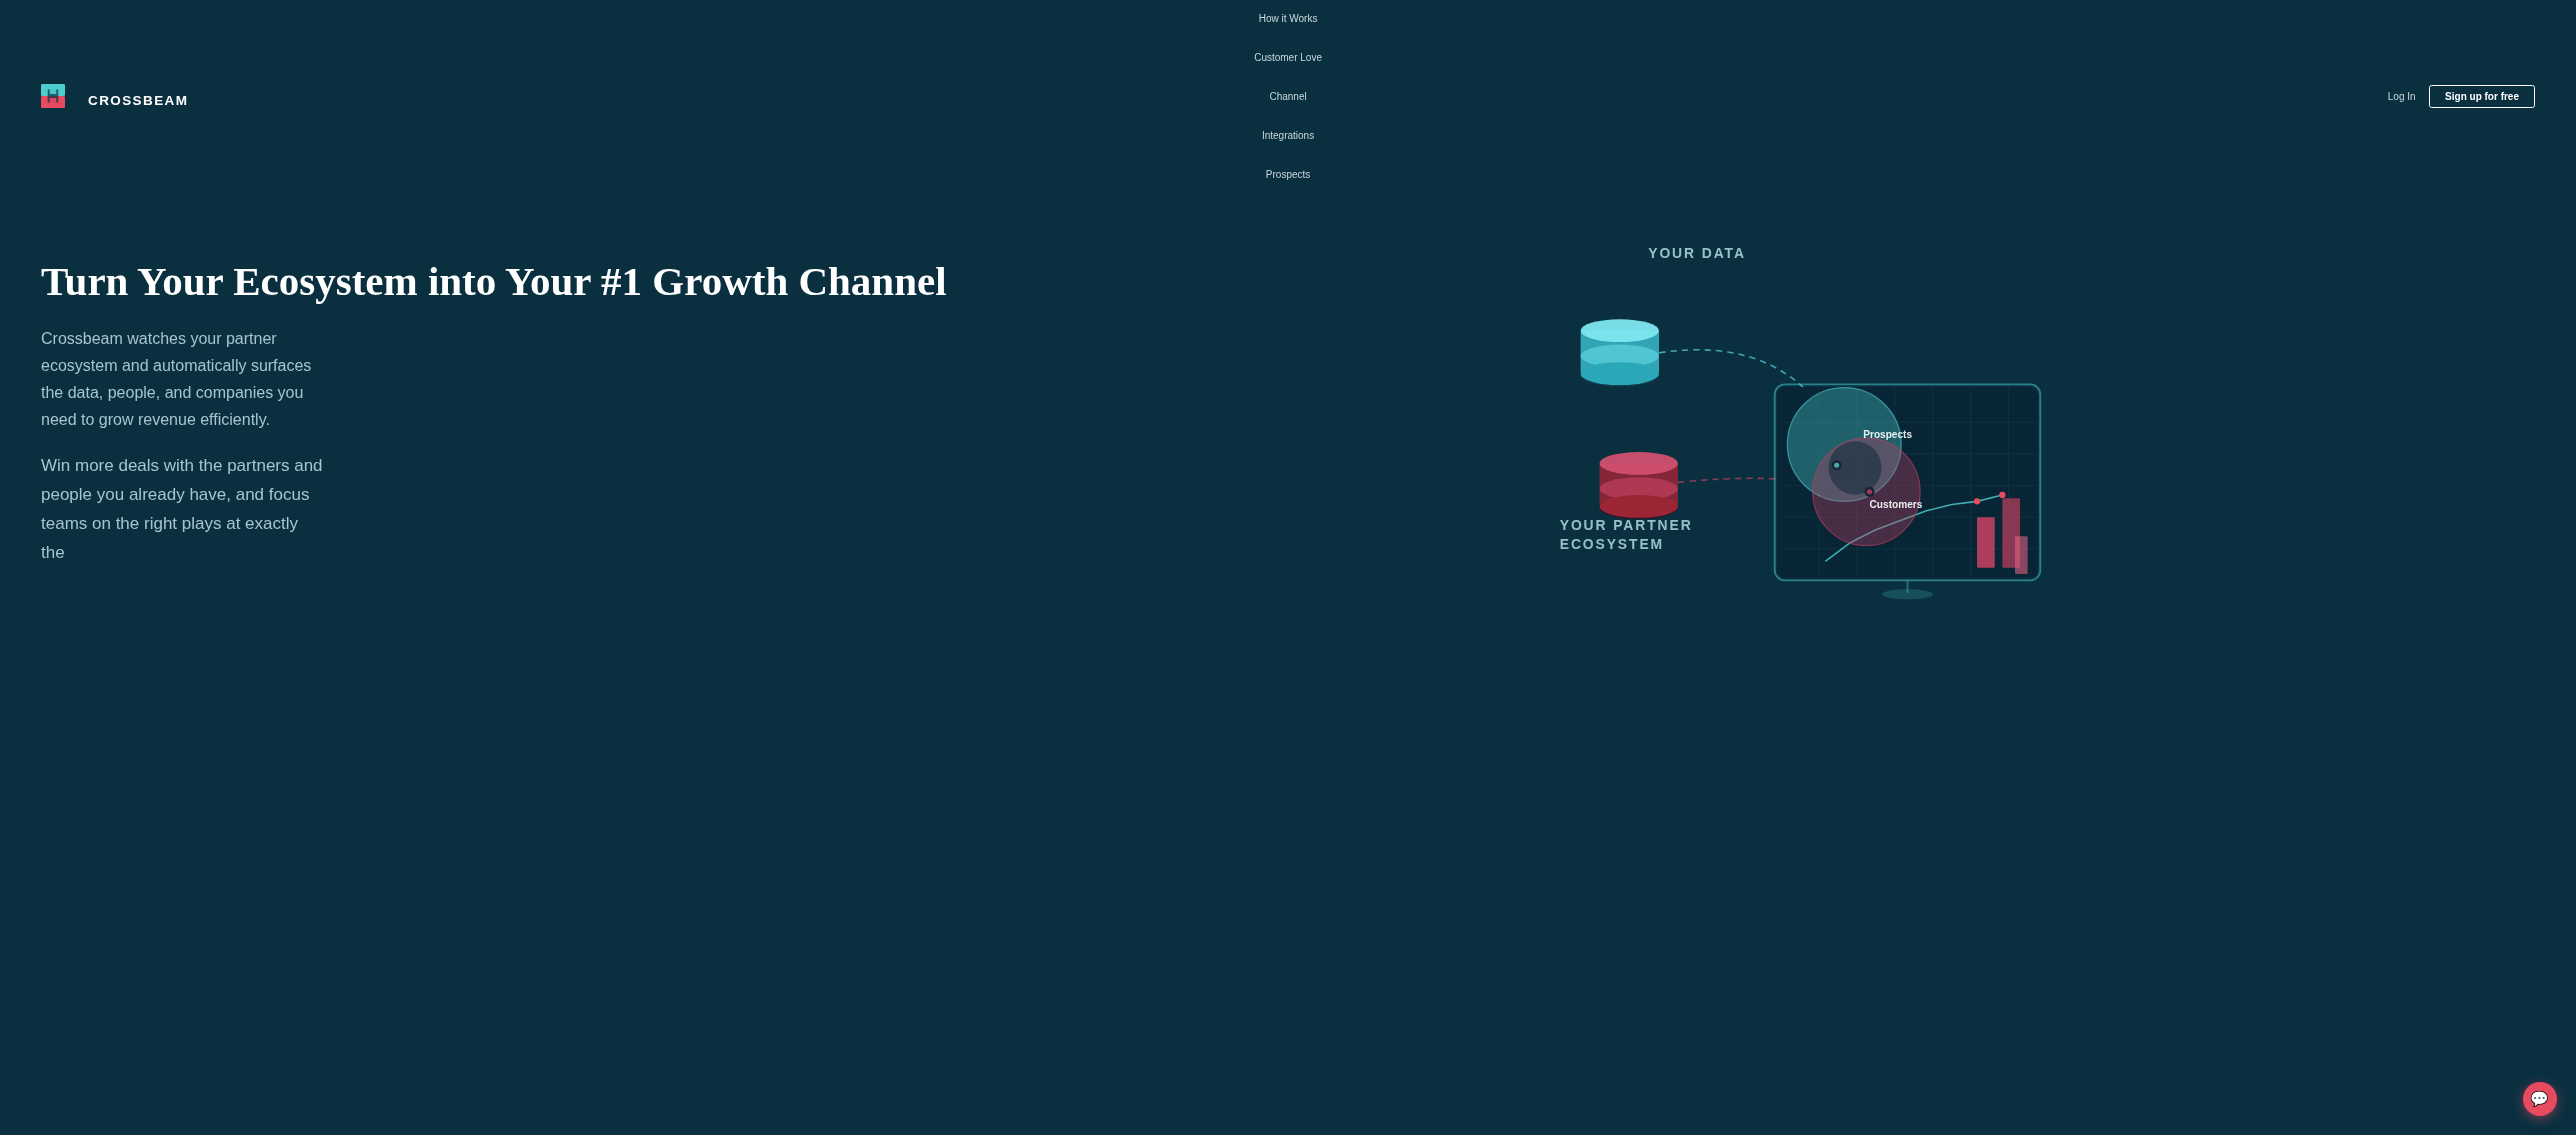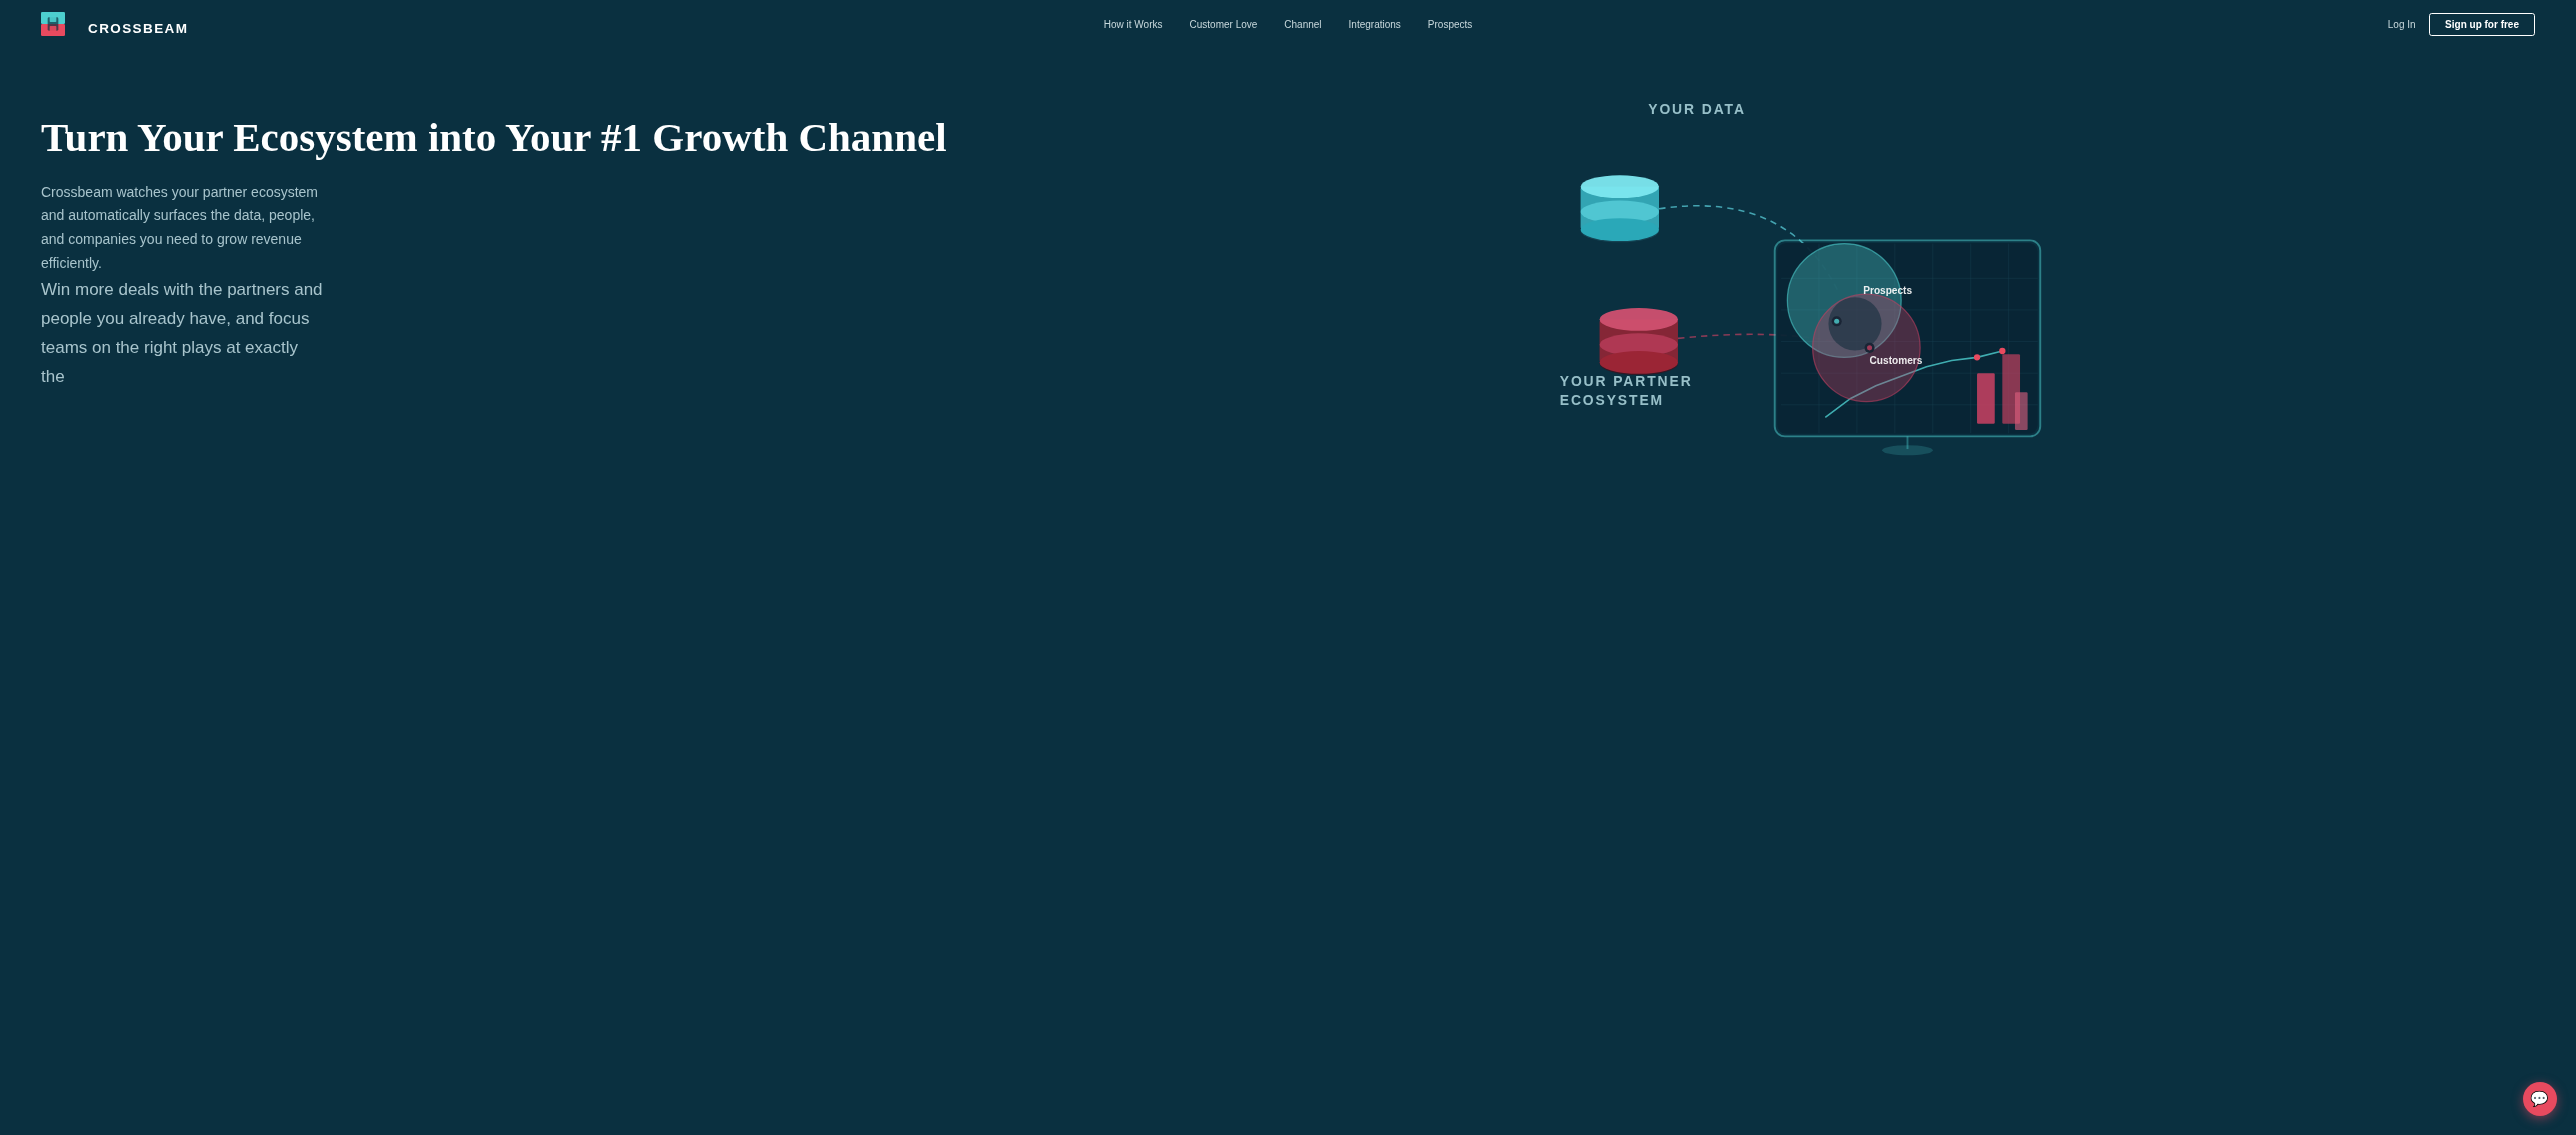--- a/index.html
+++ b/index.html
@@ -42,20 +42,21 @@
       color: #ffffff;
       letter-spacing: 1.4px;
       text-transform: uppercase;
     }
 
     .nav-links {
       display: flex;
       align-items: center;
       gap: 27px;
       list-style: none;
+      flex-direction: column;
     }
 
     .nav-links a {
       color: #c8d8dc;
       text-decoration: none;
       font-size: 10px;
       font-weight: 500;
       transition: color 0.2s;
     }
 
@@ -108,23 +109,24 @@
     .hero-title {
       font-size: 41px;
       font-weight: 800;
       line-height: 1.05;
       color: #ffffff;
       font-family: Georgia, 'Times New Roman', serif;
       margin-bottom: 21.6px;
     }
 
     .hero-description {
-      font-size: 14px;
+      font-size: 16px;
       line-height: 1.7;
       color: #a8c4cc;
+      margin-bottom: 19px;
       max-width: 284px;
     }
 
     .hero-description-2 {
       font-size: 17px;
       line-height: 1.7;
       color: #a8c4cc;
       max-width: 284px;
     }
 

